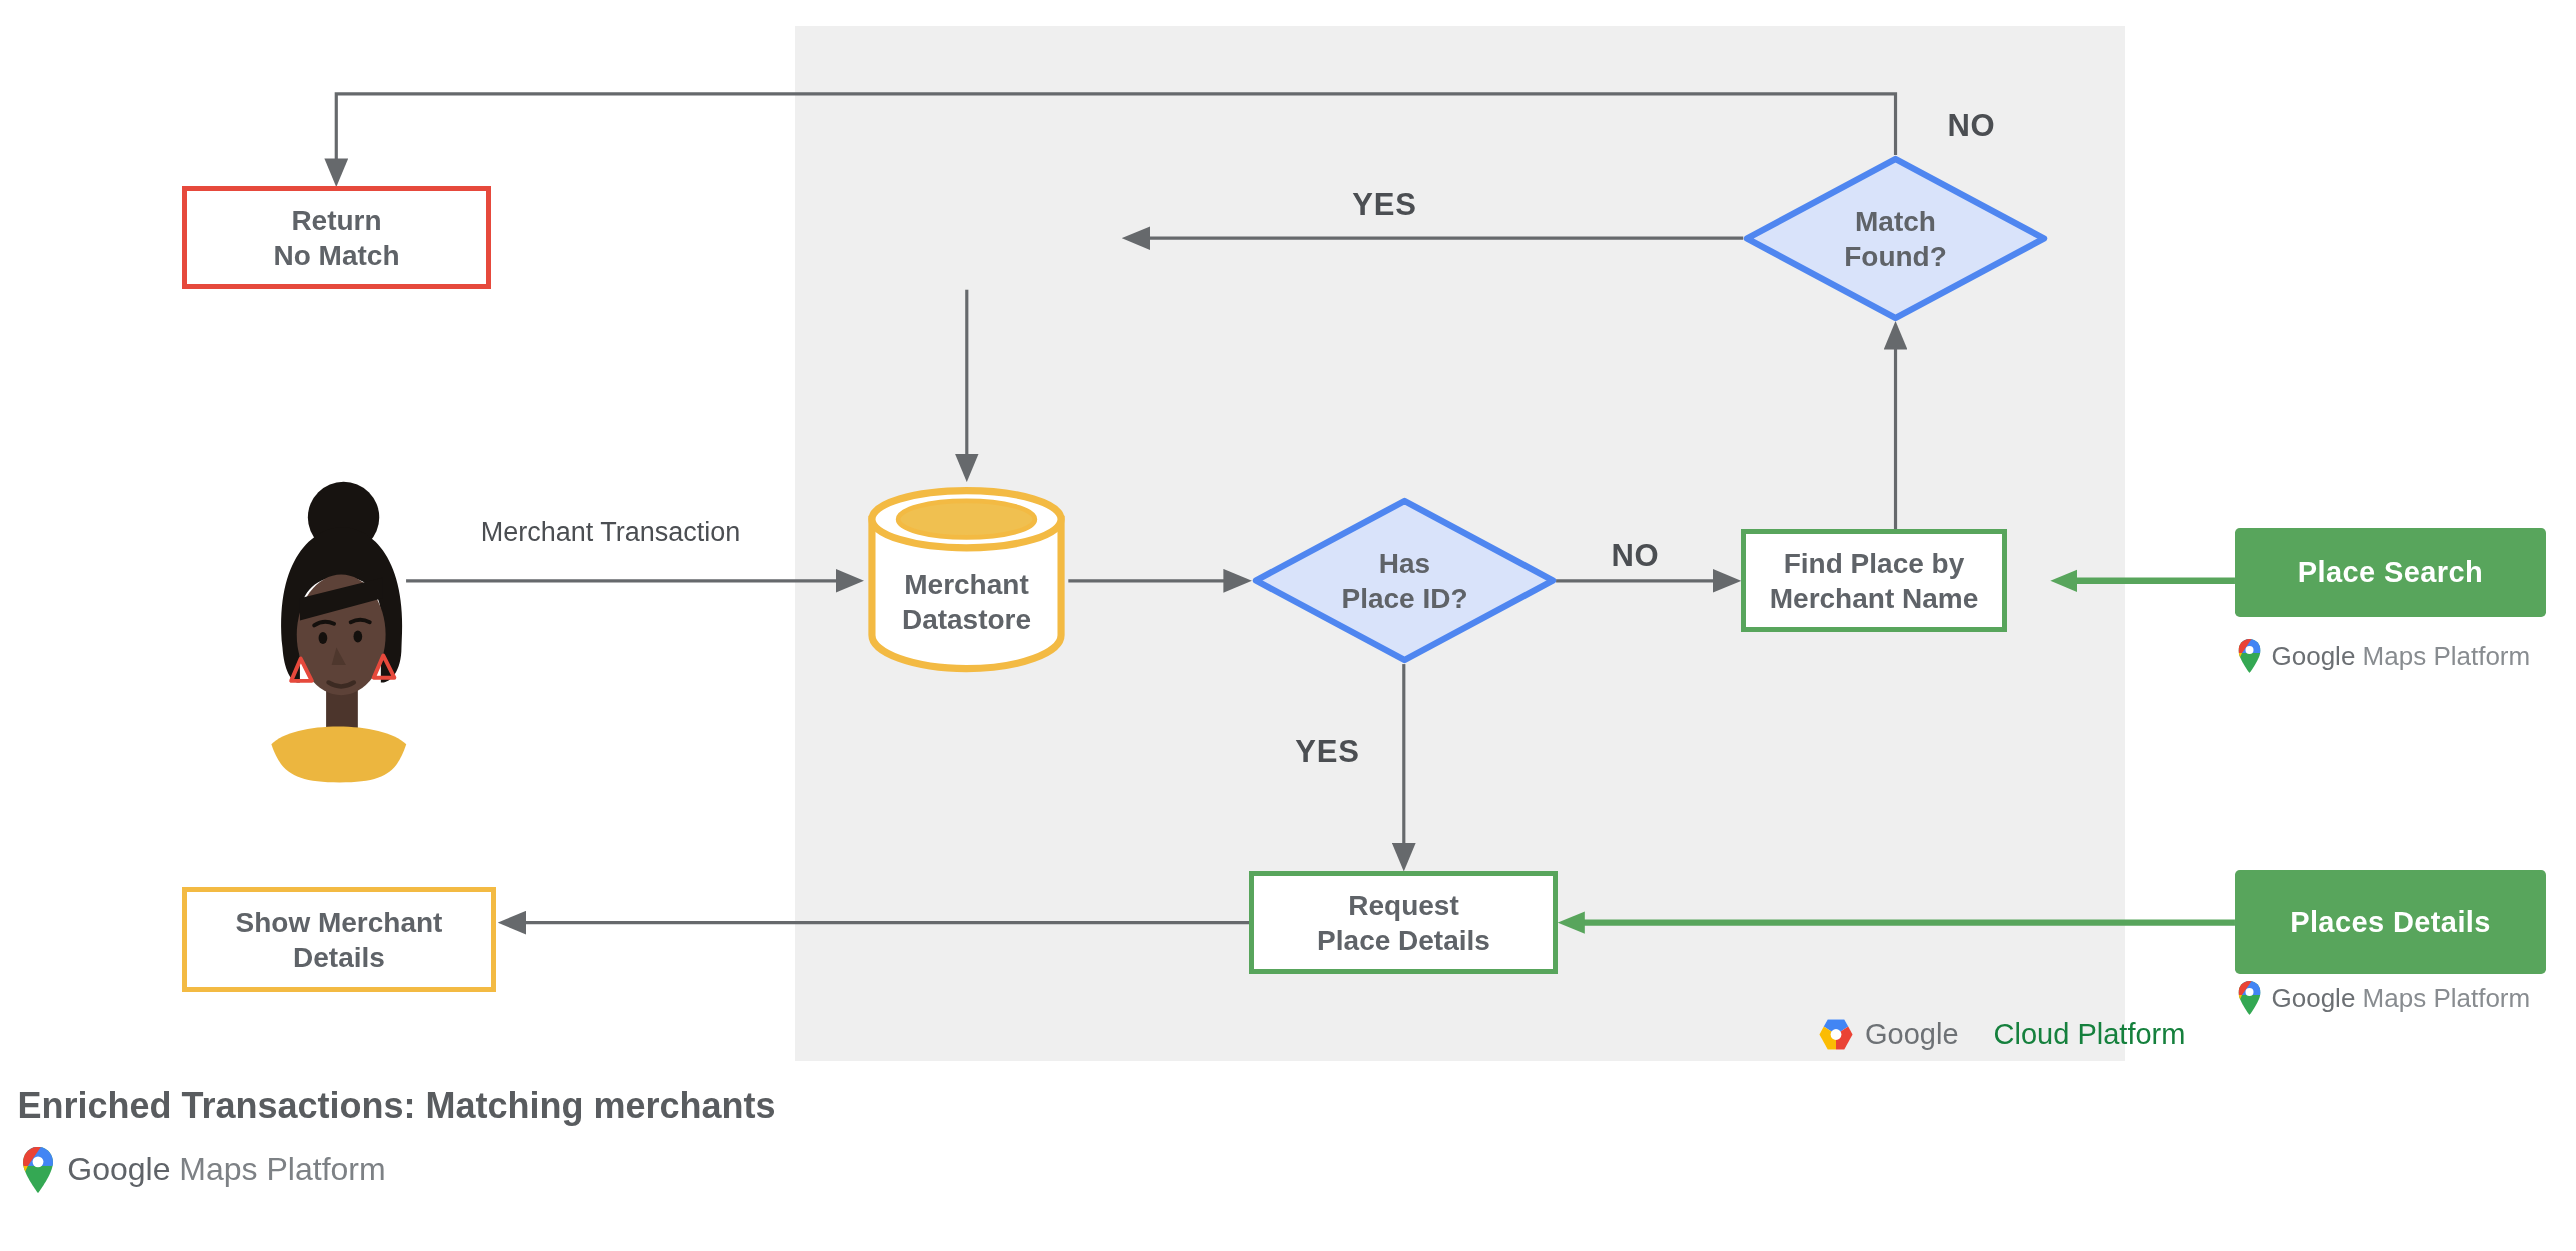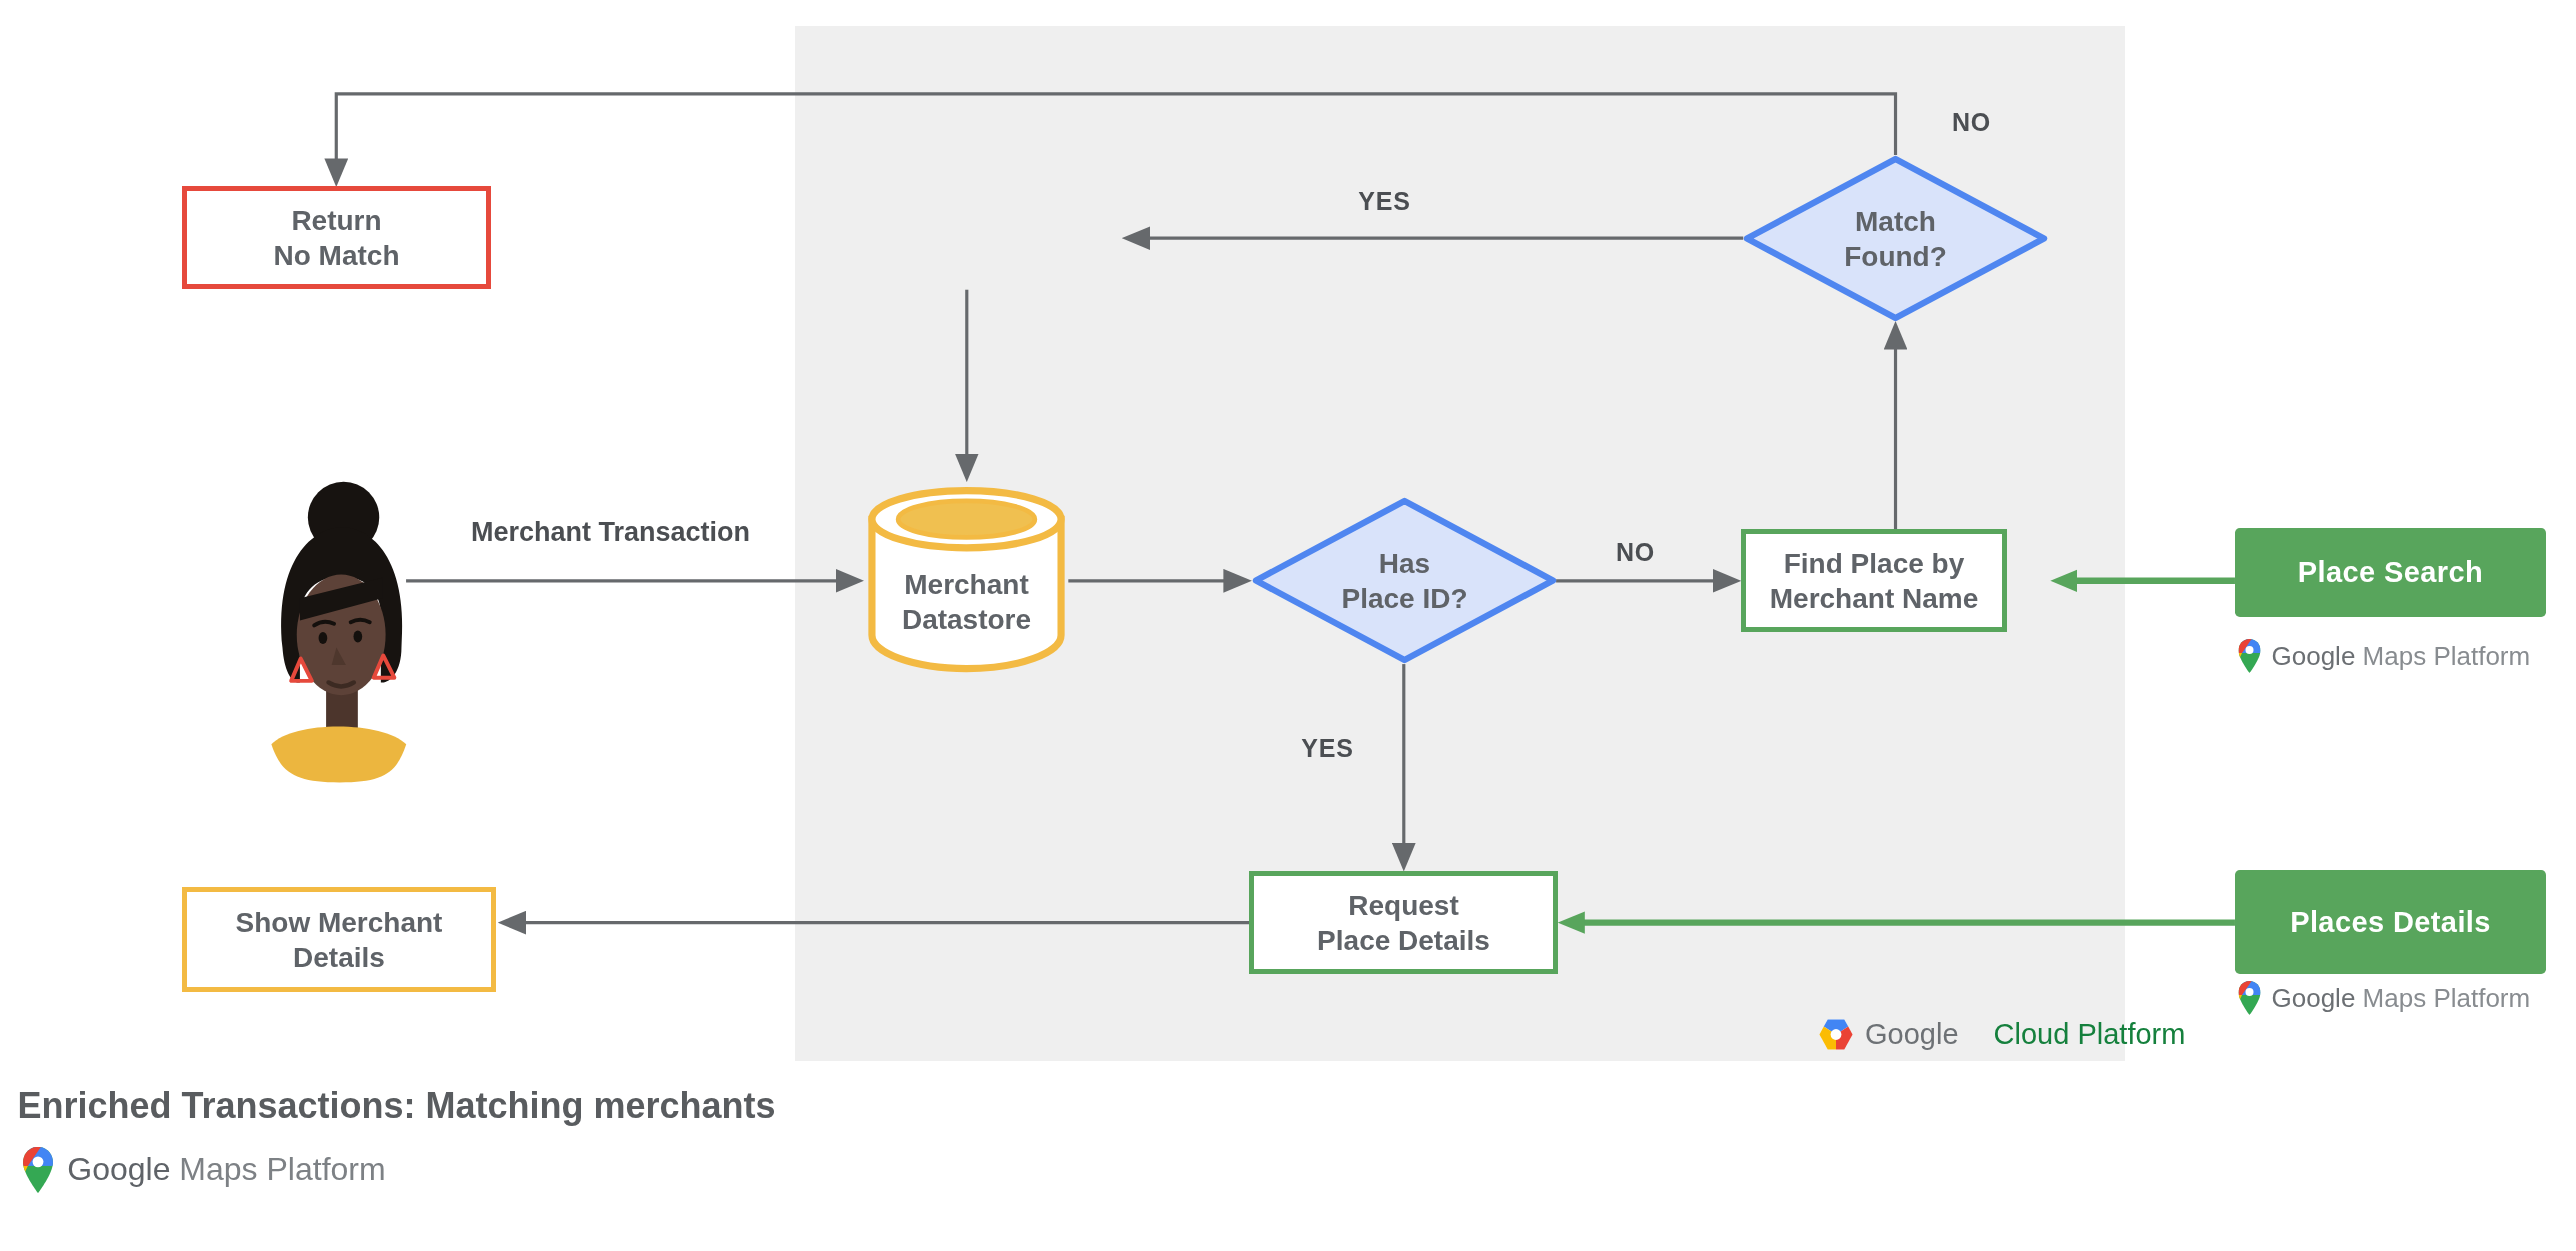--- a/index.html
+++ b/index.html
@@ -16,23 +16,23 @@
   .box.yellow{border-color:var(--yellow);}
   .pill{background:var(--green);border:none;border-radius:4.8px;}
   .nlabel{font-weight:700;font-size:28px;line-height:1.25;color:var(--node-text);
           text-align:center;white-space:pre-line;}
   .pill .nlabel{color:#ffffff;font-size:29px;letter-spacing:0.4px;}
 
   .shape-node svg.shape{position:absolute;left:0;top:0;width:100%;height:100%;}
   .shape-node .nlabel{position:relative;z-index:1;}
   .cyl .nlabel{margin-top:48px;}
 
-  .wire-label{position:absolute;font-weight:700;font-size:25px;letter-spacing:0.8px;
+  .wire-label{position:absolute;font-weight:700;font-size:31px;letter-spacing:0.8px;
               color:var(--label-text);text-align:center;}
-  .flow-label{position:absolute;font-weight:700;font-size:27px;color:var(--label-text);text-align:center;}
+  .flow-label{position:absolute;font-weight:400;font-size:27px;color:var(--label-text);text-align:center;}
 
   .title{position:absolute;left:17.4px;top:1085px;font-weight:700;font-size:36px;color:var(--title-text);}
 
   .logo-row{position:absolute;display:flex;align-items:center;}
   .logo-row .ltext{white-space:nowrap;}
   .g-strong{font-weight:400;}
   .g-light{font-weight:400;}
   .gcp-row{left:1818px;top:1016px;height:36px;gap:11px;}
   .gcp-row .ltext{font-size:29px;}
   .gcp-row .g-strong{color:#6d7175;}

